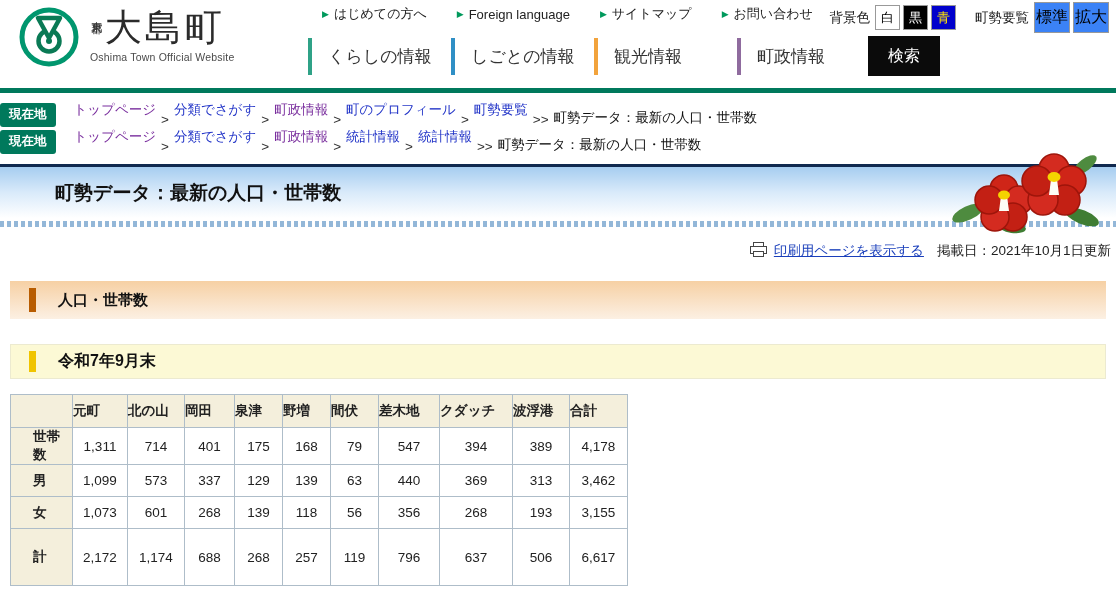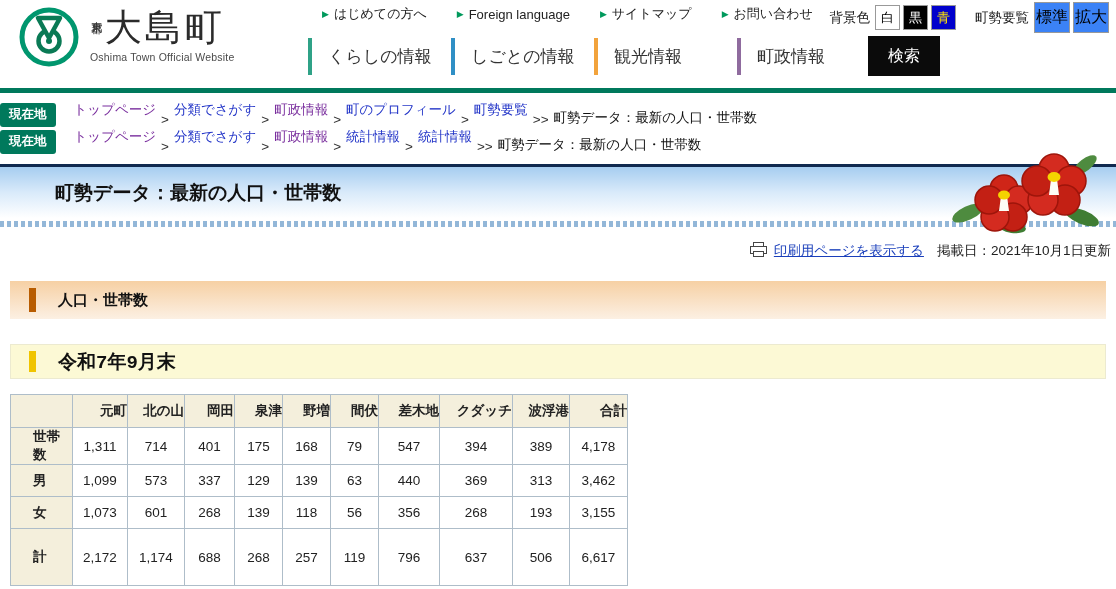--- a/index.html
+++ b/index.html
@@ -51,25 +51,25 @@
   .print-link { color:#1a3fbb; text-decoration:underline; cursor:pointer; }
   .posted-date { color:#222; margin-left:6px; }
   
   .h2-box { margin:21px 10px 0; height:38px; display:flex; align-items:center;
     background:linear-gradient(to bottom,#f6d0a4 0%,#fcf0e3 100%); }
   .h2-bar { width:7px; height:24px; background:#b85c00; margin:0 22px 0 19px; }
   .h2-text { font-size:15px; font-weight:bold; color:#111; }
   .h3-box { margin:25px 10px 0; height:35px; display:flex; align-items:center;
     background:#fcf9d5; border:1px solid #ecead0; }
   .h3-bar { width:7px; height:21px; background:#f0c400; margin:0 22px 0 18px; }
-  .h3-text { font-size:19px; font-weight:bold; color:#111;font-family:Liberation Mono, monospace; }
+  .h3-text { font-size:16px; font-weight:bold; color:#111; }
   
   .pop-table { margin:15px 0 0 10px; border-collapse:collapse; font-size:13.5px; }
   .pop-table th, .pop-table td { border:1px solid #aebdc9; }
-  .pop-table thead th { background:#f4efdc; height:33px; text-align:right; font-weight:bold; color:#222;padding-left:8px; }
+  .pop-table thead th { background:#f4efdc; height:33px; text-align:left; font-weight:bold; color:#222; }
   .pop-table tbody th { background:#f4efdc; text-align:left; padding-left:22px; font-weight:bold; color:#222; }
   .pop-table td { background:#fff; text-align:center; height:32px; color:#222; }
   .pop-table tr.tall td, .pop-table tr.tall th { height:57px; }
 </style>
 </head>
 <body>
 
 <div class="site-header">
   <div class="logo-area">
     <span>

